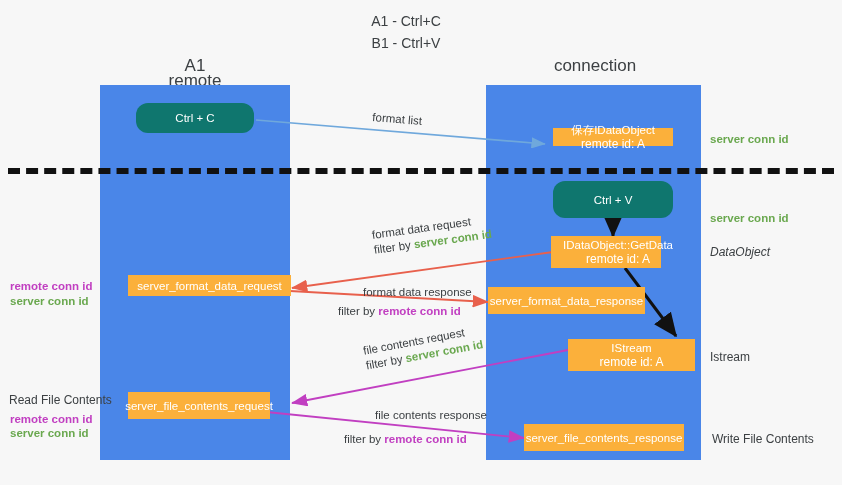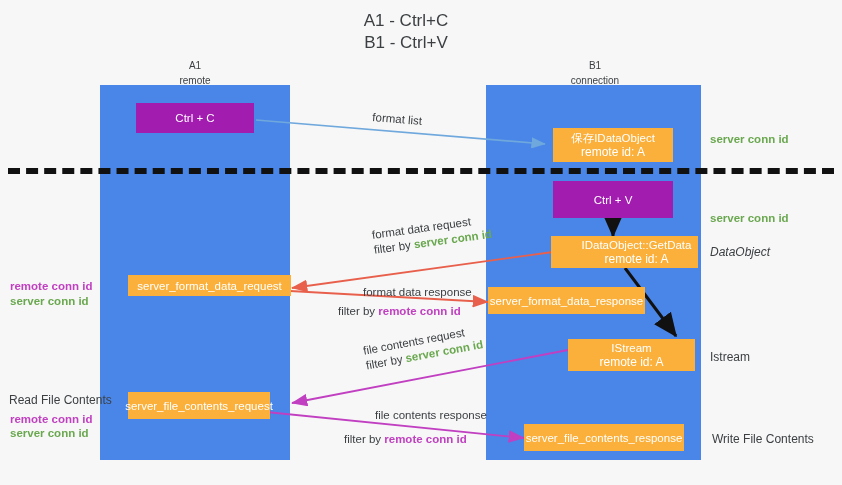--- a/index.html
+++ b/index.html
@@ -9,39 +9,39 @@
     font-family:"Liberation Sans","DejaVu Sans",sans-serif;
     color:#3c4043;
     overflow:hidden;
     position:relative;
   }
   #stage{position:absolute;left:0;top:0;width:842px;height:485px;}
 
   
   .title{
     position:absolute;left:0;top:10px;width:812px;
-    text-align:center;font-size:17px;line-height:22px;color:#3c4043;
+    text-align:center;font-size:14px;line-height:22px;color:#3c4043;
   }
 
   
   .col-head{
-    position:absolute;text-align:center;font-size:10px;line-height:15px;color:#3c4043;
+    position:absolute;text-align:center;font-size:17px;line-height:15px;color:#3c4043;
   }
 
   
   .lane{position:absolute;background:#4a86e8;}
 
   
   .box{
     position:absolute;
     display:flex;flex-direction:column;align-items:center;justify-content:center;
     color:#ffffff;font-size:11.5px;line-height:14px;text-align:center;
     box-sizing:border-box;
   }
-  .box.green{background:#a21caf;}
+  .box.green{background:#0f766e;border-radius:12px;}
   .box.orange{background:#fbb03b;}
   .box .l2{font-size:12px;}
 
   
   .lbl{position:absolute;font-size:11.5px;line-height:14px;white-space:nowrap;}
   .lbl.green{color:#6aa84f;font-weight:bold;}
   .lbl.magenta{color:#c13fc1;font-weight:bold;}
   .lbl.grey{color:#3c4043;font-size:12px;}
 
   
@@ -69,21 +69,20 @@
   <div class="title">
     <div>A1 - Ctrl+C</div>
     <div>B1 - Ctrl+V</div>
   </div>
 
   <div class="col-head" style="left:120px;top:58px;width:150px;">
     <div>A1</div>
     <div>remote</div>
   </div>
   <div class="col-head" style="left:520px;top:58px;width:150px;">
-    <div>B1</div>
     <div>connection</div>
   </div>
 
   <div class="lane" style="left:100px;top:85px;width:190px;height:375px;"></div>
   <div class="lane" style="left:486px;top:85px;width:215px;height:375px;"></div>
 
   <svg class="arrows" viewBox="0 0 842 485">
     <defs>
       <marker id="ah-blue" markerWidth="9" markerHeight="7" refX="8.5" refY="3.5" orient="auto">
         <polygon points="0 0, 9 3.5, 0 7" fill="#6fa8dc"></polygon>
@@ -121,30 +120,30 @@
   </div>
 
   <div class="box orange" style="left:128px;top:275px;width:163px;height:21px;">
     <div>server_format_data_request</div>
   </div>
 
   <div class="box orange" style="left:128px;top:392px;width:142px;height:27px;">
     <div>server_file_contents_request</div>
   </div>
 
-  <div class="box orange" style="left:553px;top:128px;width:120px;height:34px;">
+  <div class="box orange" style="left:553px;top:128px;width:120px;height:18px;">
     <div>保存IDataObject</div>
     <div class="l2">remote id: A</div>
   </div>
 
   <div class="box green" style="left:553px;top:181px;width:120px;height:37px;">
     <div>Ctrl + V</div>
   </div>
 
-  <div class="box orange" style="left:551px;top:236px;width:147px;height:32px;padding-left:24px;">
+  <div class="box orange" style="left:551px;top:236px;width:110px;height:32px;padding-left:24px;">
     <div>IDataObject::GetData</div>
     <div class="l2">remote id: A</div>
   </div>
 
   <div class="box orange" style="left:488px;top:287px;width:157px;height:27px;">
     <div>server_format_data_response</div>
   </div>
 
   <div class="box orange" style="left:568px;top:339px;width:127px;height:32px;">
     <div>IStream</div>

